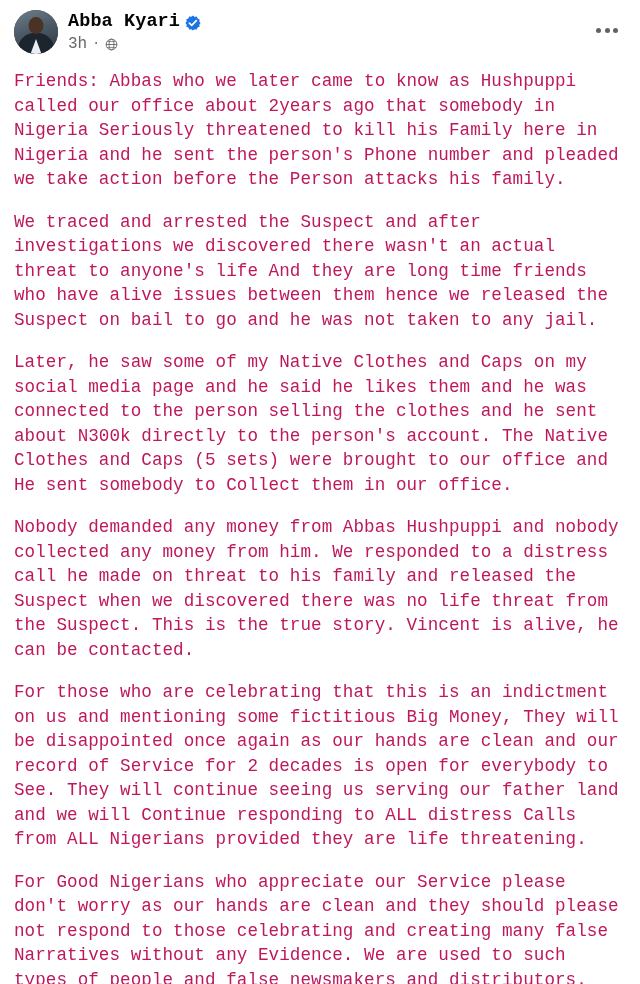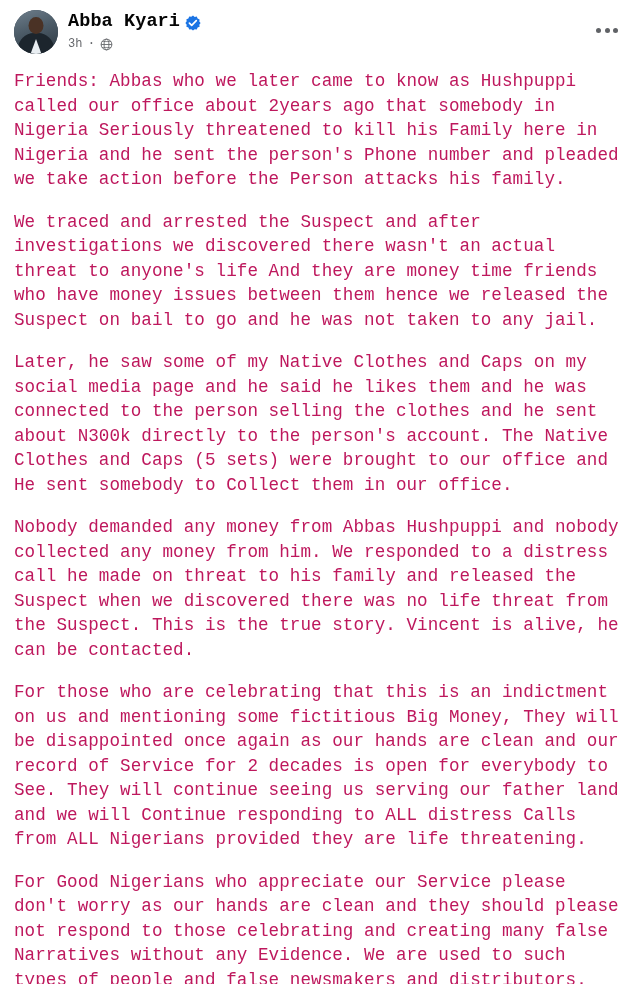--- a/index.html
+++ b/index.html
@@ -97,21 +97,21 @@
     position: relative;
     top: 1px;
   }
   .meta-row {
     display: flex;
     align-items: center;
     gap: 5px;
     margin-top: 3px;
   }
   .timestamp {
-    font-size: 12px;
+    font-size: 16px;
     color: #65676b;
     line-height: 16px;
   }
   .dot-sep {
     font-size: 13px;
     color: #65676b;
     line-height: 16px;
   }
   .globe-icon {
     width: 13px;
@@ -193,21 +193,21 @@
     <div class="menu-button">
       <span></span>
       <span></span>
       <span></span>
     </div>
 
   </div>
 
   <div class="post-body">
     <p>Friends: Abbas who we later came to know as Hushpuppi called our office about 2years ago that somebody in Nigeria Seriously threatened to kill his Family here in Nigeria and he sent the person's Phone number and pleaded we take action before the Person attacks his family.</p>
-    <p>We traced and arrested the Suspect and after investigations we discovered there wasn't an actual threat to anyone's life And they are money time friends who have money issues between them hence we released the Suspect on bail to go and he was not taken to any jail.</p>
+    <p>We traced and arrested the Suspect and after investigations we discovered there wasn't an actual threat to anyone's life And they are long time friends who have alive issues between them hence we released the Suspect on bail to go and he was not taken to any jail.</p>
     <p>Later, he saw some of my Native Clothes and Caps on my social media page and he said he likes them and he was connected to the person selling the clothes and he sent about N300k directly to the person's account. The Native Clothes and Caps (5 sets) were brought to our office and He sent somebody to Collect them in our office.</p>
     <p>Nobody demanded any money from Abbas Hushpuppi and nobody collected any money from him. We responded to a distress call he made on threat to his family and released the Suspect when we discovered there was no life threat from the Suspect. This is the true story. Vincent is alive, he can be contacted.</p>
     <p>For those who are celebrating that  this is an indictment on us and mentioning some fictitious Big Money, They will be disappointed once again as our hands are clean and our record of Service for 2 decades is open for everybody to See. They will continue seeing us serving our father land and we will Continue responding to ALL distress Calls from ALL Nigerians provided they are life threatening.</p>
     <p>For Good Nigerians who appreciate our Service please don't worry as our hands are clean and they should please not respond to those celebrating and creating many false Narratives without any Evidence. We are used to such types of people and false newsmakers and distributors.</p>
     <p>Thank you all and GOD bless Nigeria.</p>
   </div>
 
 </div>
 
 </body></html>

